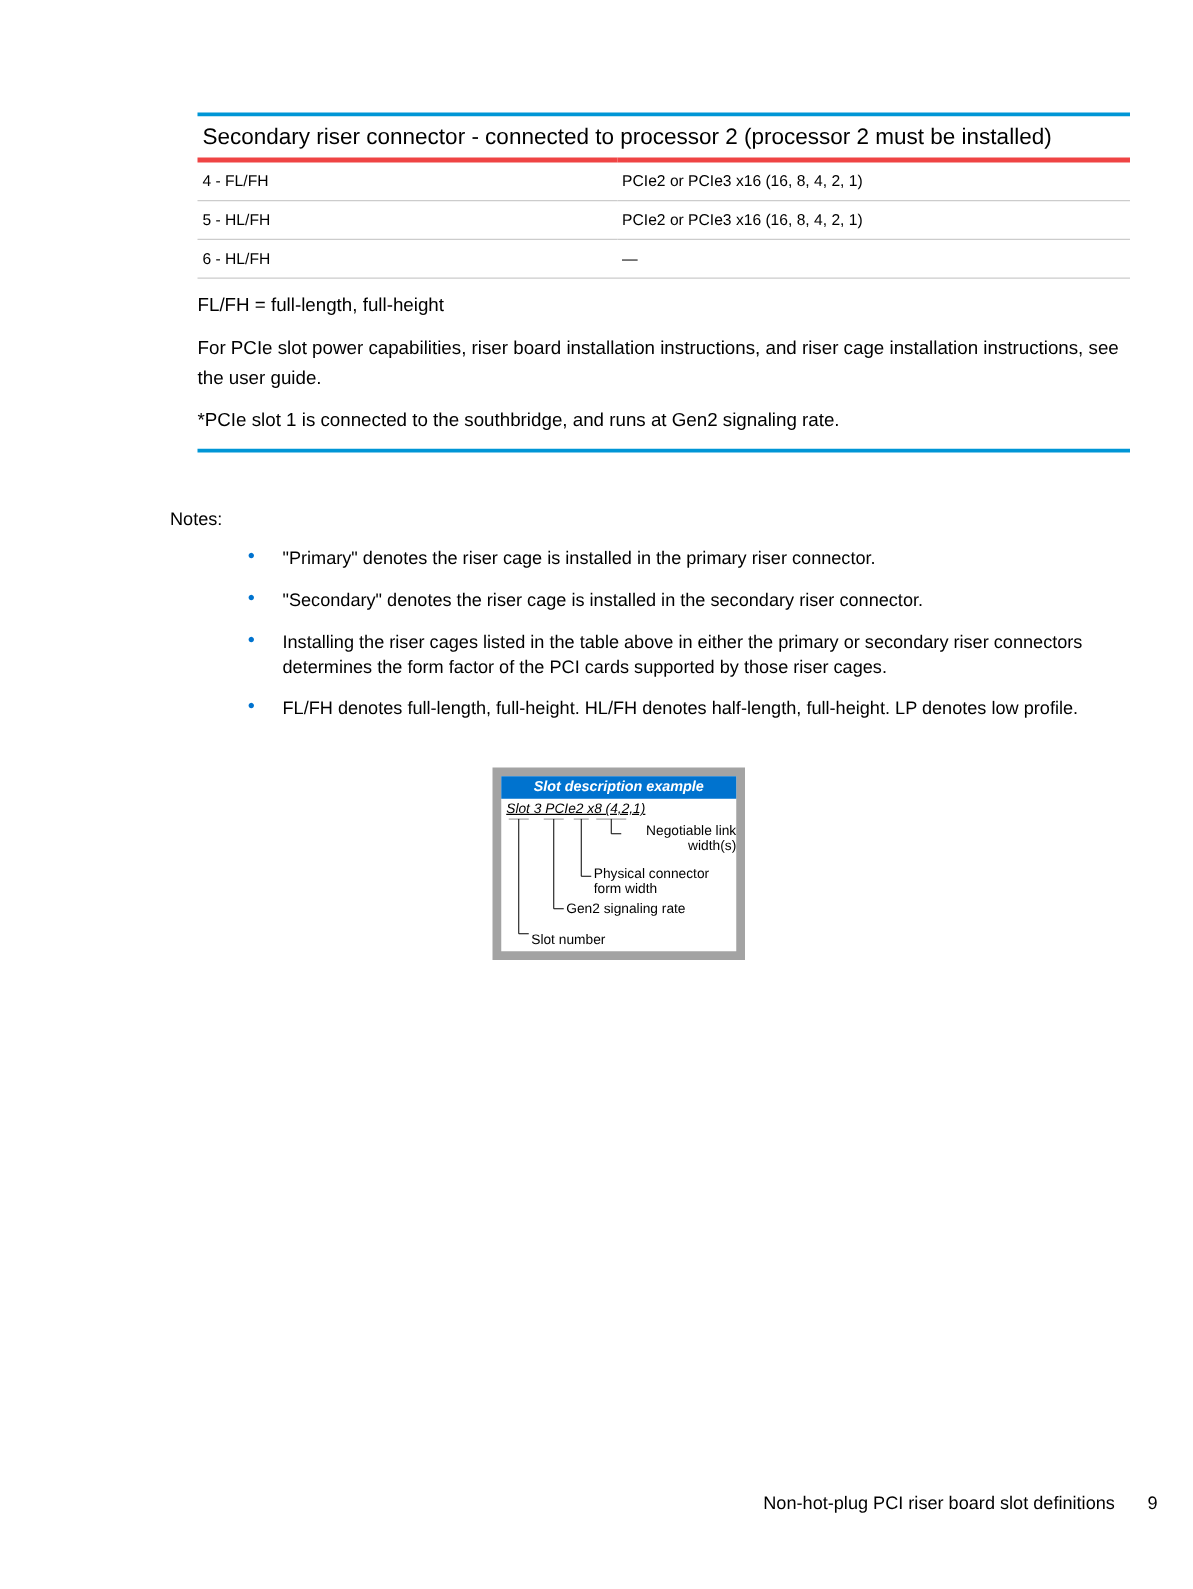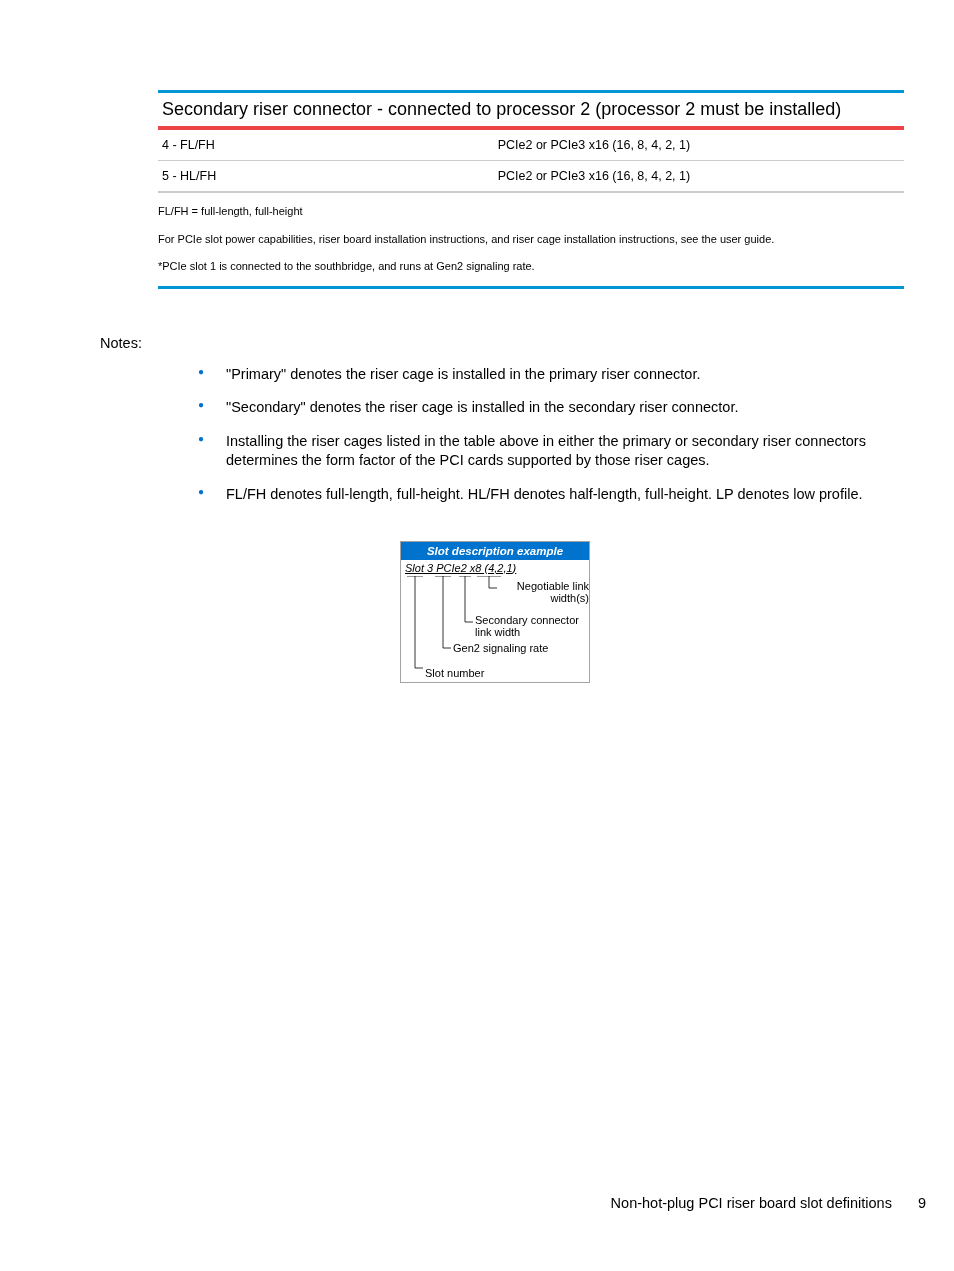--- a/index.html
+++ b/index.html
@@ -38,26 +38,26 @@
     vertical-align: top;
   }
   table.slot-table tr.header-row td {
     font-size: 18px;
     border-bottom: 4px solid #ef4444;
     padding-top: 6px;
     padding-bottom: 6px;
   }
   table.slot-table td:first-child { width: 45%; }
   .footnotes {
-    font-size: 11px;
+    font-size: 15px;
     line-height: 1.6;
   }
   .footnotes p { margin: 4px 0 10px 0; }
   .notes-heading {
-    margin-left: 72px;
+    margin-left: 108px;
     margin-top: 46px;
     margin-bottom: 14px;
     font-size: 14.5px;
   }
   ul.notes {
     list-style: none;
     margin: 0 22px 0 158px;
     padding: 0;
   }
   ul.notes li {
@@ -74,21 +74,21 @@
     left: 12px;
     top: 0;
     font-size: 10px;
   }
   .diagram-wrap {
     display: flex;
     justify-content: center;
     margin-top: 36px;
   }
   .diagram {
-    border: 1px solid #a3a3a3;
+    border: 7px solid #a3a3a3;
     width: 188px;
     font-size: 11px;
     margin-left: 36px;
   }
   .diagram-header {
     background: #0073cf;
     color: #fff;
     font-weight: bold;
     font-style: italic;
     text-align: center;
@@ -129,20 +129,24 @@
         <td colspan="2">Secondary riser connector - connected to processor 2 (processor 2 must be installed)</td>
       </tr>
       <tr>
         <td>4 - FL/FH</td>
         <td>PCIe2 or PCIe3 x16 (16, 8, 4, 2, 1)</td>
       </tr>
       <tr>
         <td>5 - HL/FH</td>
         <td>PCIe2 or PCIe3 x16 (16, 8, 4, 2, 1)</td>
       </tr>
+      <tr>
+        <td style="border-bottom:none">6 - HL/FH</td>
+        <td style="border-bottom:none">—</td>
+      </tr>
     </tbody>
       </table>
     <div class="blue-bar" style="height:1px;background:#ccc;"></div>
 
     <div class="footnotes" style="margin-top:10px;">
       <p>FL/FH = full-length, full-height</p>
       <p>For PCIe slot power capabilities, riser board installation instructions, and riser cage installation instructions, see the user guide.</p>
       <p>*PCIe slot 1 is connected to the southbridge, and runs at Gen2 signaling rate.</p>
     </div>
     <div class="blue-bar"></div>
@@ -179,21 +183,21 @@
               <line x1="84" y1="0" x2="84" y2="12"></line>
               <line x1="84" y1="12" x2="92" y2="12"></line>
 
               <line x1="2" y1="0" x2="18" y2="0"></line>
               <line x1="30" y1="0" x2="46" y2="0"></line>
               <line x1="54" y1="0" x2="66" y2="0"></line>
               <line x1="72" y1="0" x2="96" y2="0"></line>
             </g>
           </svg>
           <div style="position:absolute; left:94px; top:4px; width:90px;text-align:right;">Negotiable link width(s)</div>
-          <div style="position:absolute; left:70px; top:38px; width:110px;">Secondary connector link width</div>
+          <div style="position:absolute; left:70px; top:38px; width:110px;">Physical connector form width</div>
           <div style="position:absolute; left:48px; top:66px; width:130px;">Gen2 signaling rate</div>
           <div style="position:absolute; left:20px; top:91px; width:120px;">Slot number</div>
         </div>
       </div>
     </div>
   </div>
 
   <div class="page-footer">
     <span>Non-hot-plug PCI riser board slot definitions</span>
     <span class="pn">9</span>

